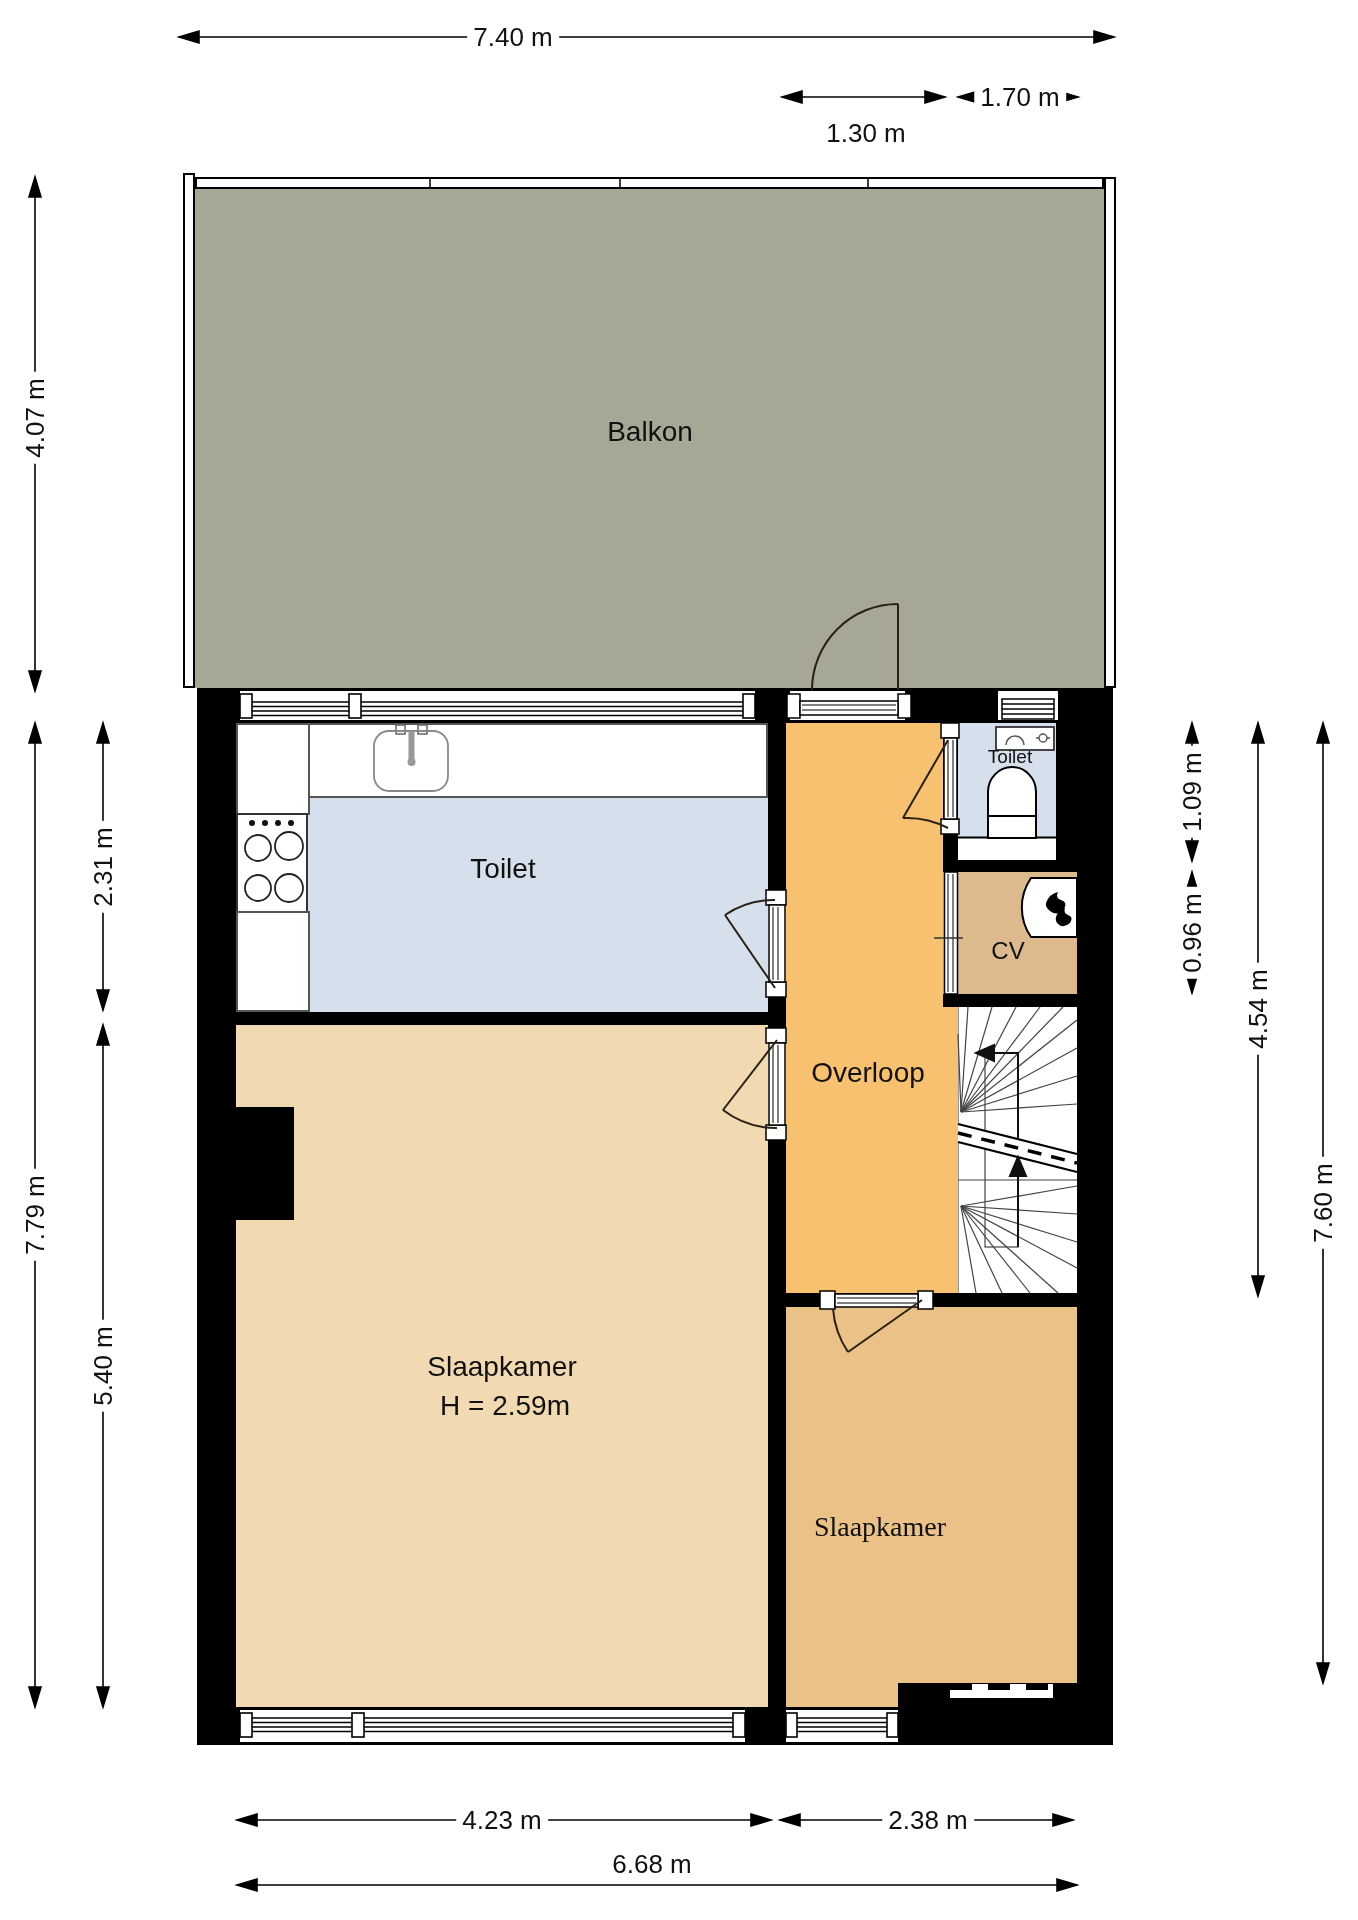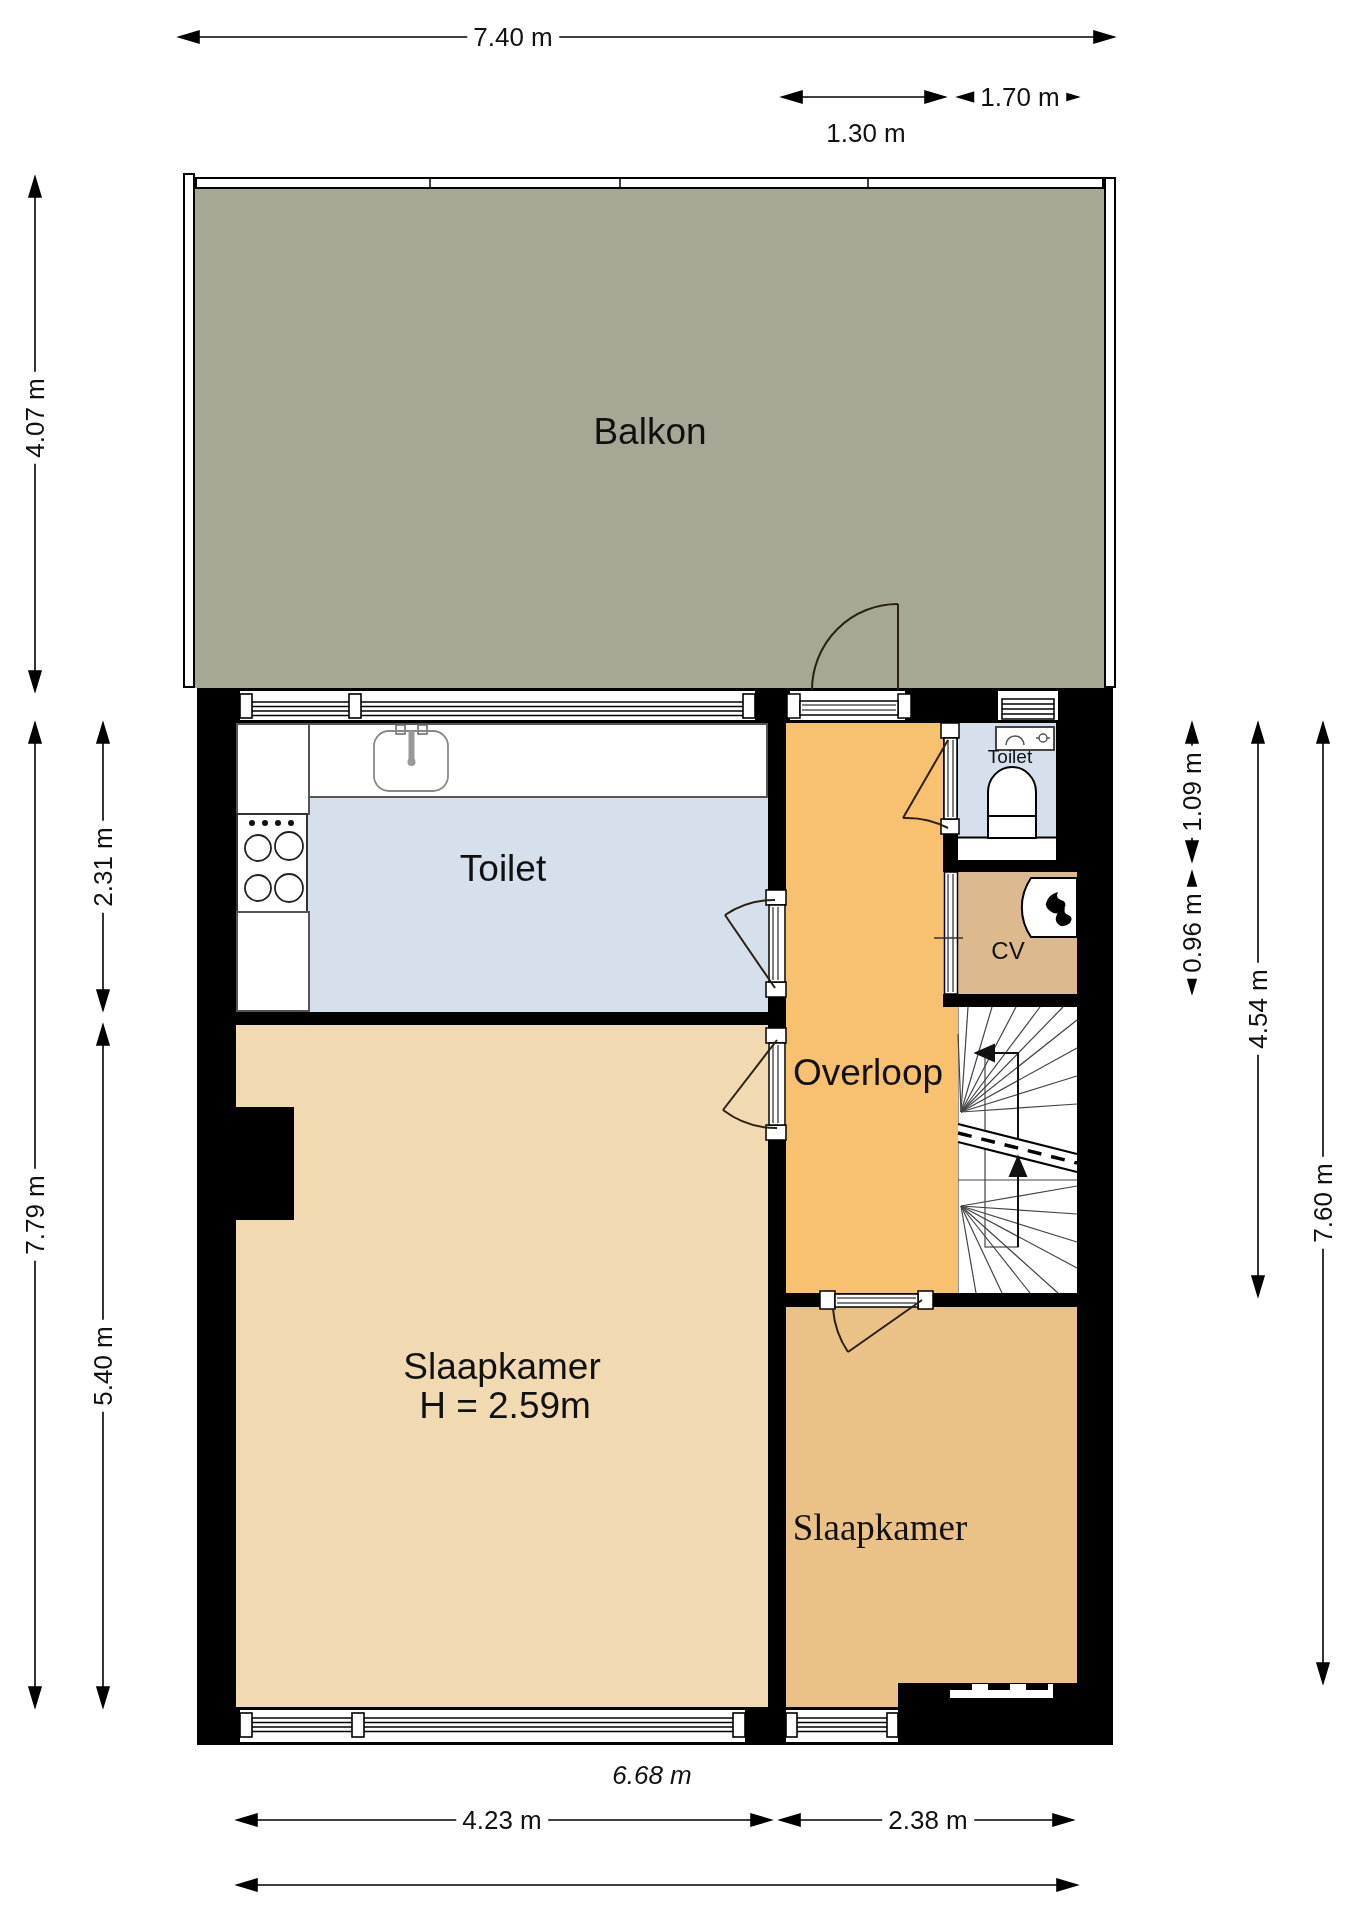--- a/index.html
+++ b/index.html
@@ -4,21 +4,21 @@
 <style>
   html,body{margin:0;padding:0;background:#ffffff;}
   #plan{position:relative;width:1358px;height:1920px;background:#fff;overflow:hidden;
         font-family:"Liberation Sans",sans-serif;}
   .floor,.wall,.recess,.counter,.block{position:absolute;}
   .wall{background:#000;}
   .recess{background:#fff;}
   .counter{background:#fff;border:2px solid #555;box-sizing:border-box;}
   svg.overlay{position:absolute;left:0;top:0;}
   .label{position:absolute;transform:translate(-50%,-50%);color:#111;white-space:nowrap;}
-  .room-label{font-size:37px;text-align:center;}
+  .room-label{font-size:28px;text-align:center;}
   .dim-label{font-size:26px;background:#fff;padding:0 6px;}
   .dim-label.v{transform:translate(-50%,-50%) rotate(-90deg);}
 </style>
 </head>
 <body>
 
 <div id="plan">
 
   <div class="floor" style="left:195px;top:189px;width:909px;height:499px;background:#a7a796;"></div>
   <div class="floor" style="left:236px;top:723px;width:532px;height:289px;background:#d5e0ec;"></div>
@@ -337,15 +337,15 @@
   <div class="label dim-label v" style="left:35px;top:418px;">4.07 m</div>
   <div class="label dim-label v" style="left:35px;top:1215px;">7.79 m</div>
   <div class="label dim-label v" style="left:103px;top:867px;">2.31 m</div>
   <div class="label dim-label v" style="left:103px;top:1366px;">5.40 m</div>
   <div class="label dim-label v" style="left:1192px;top:792px;">1.09 m</div>
   <div class="label dim-label v" style="left:1192px;top:933px;">0.96 m</div>
   <div class="label dim-label v" style="left:1258px;top:1009px;">4.54 m</div>
   <div class="label dim-label v" style="left:1323px;top:1203px;">7.60 m</div>
   <div class="label dim-label" style="left:502px;top:1820px;">4.23 m</div>
   <div class="label dim-label" style="left:928px;top:1820px;">2.38 m</div>
-  <div class="label dim-label" style="left:652px;top:1775px;font-style:italic;">6.68 m</div>
+  <div class="label dim-label" style="left:652px;top:1864px;">6.68 m</div>
 
 </div>
 
 </body></html>

